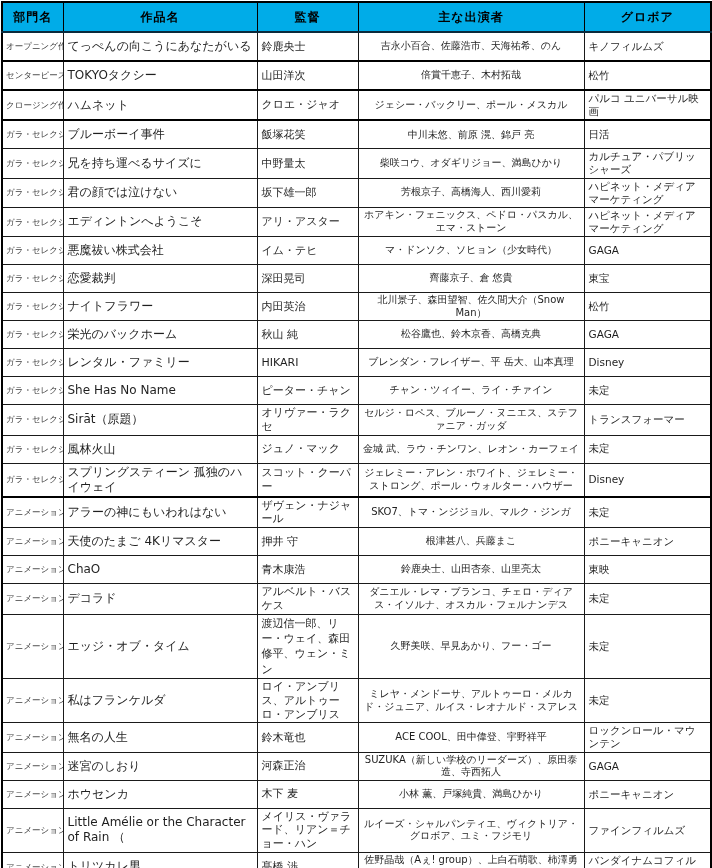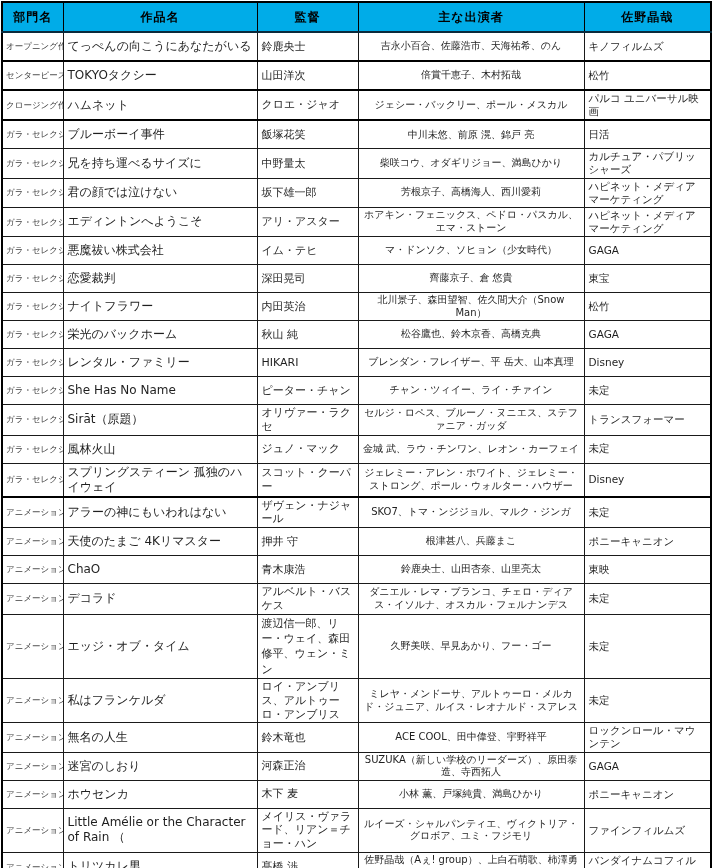--- a/index.html
+++ b/index.html
@@ -75,21 +75,21 @@
       <col class="c-director">
       <col class="c-cast">
       <col class="c-dist">
     </colgroup>
     <thead>
       <tr>
         <th class="hdr">部門名</th>
         <th class="hdr">作品名</th>
         <th class="hdr">監督</th>
         <th class="hdr">主な出演者</th>
-        <th class="hdr">佐野晶哉</th>
+        <th class="hdr">グロボア</th>
       </tr>
     </thead>
     <tbody id="table-body">
         <tr class="data-row">
           <td class="cell-section">オープニング作品</td>
           <td class="cell-title">てっぺんの向こうにあなたがいる</td>
           <td class="cell-director">鈴鹿央士</td>
           <td class="cell-cast">吉永小百合、佐藤浩市、天海祐希、のん</td>
           <td class="cell-dist">キノフィルムズ</td>
         </tr>

